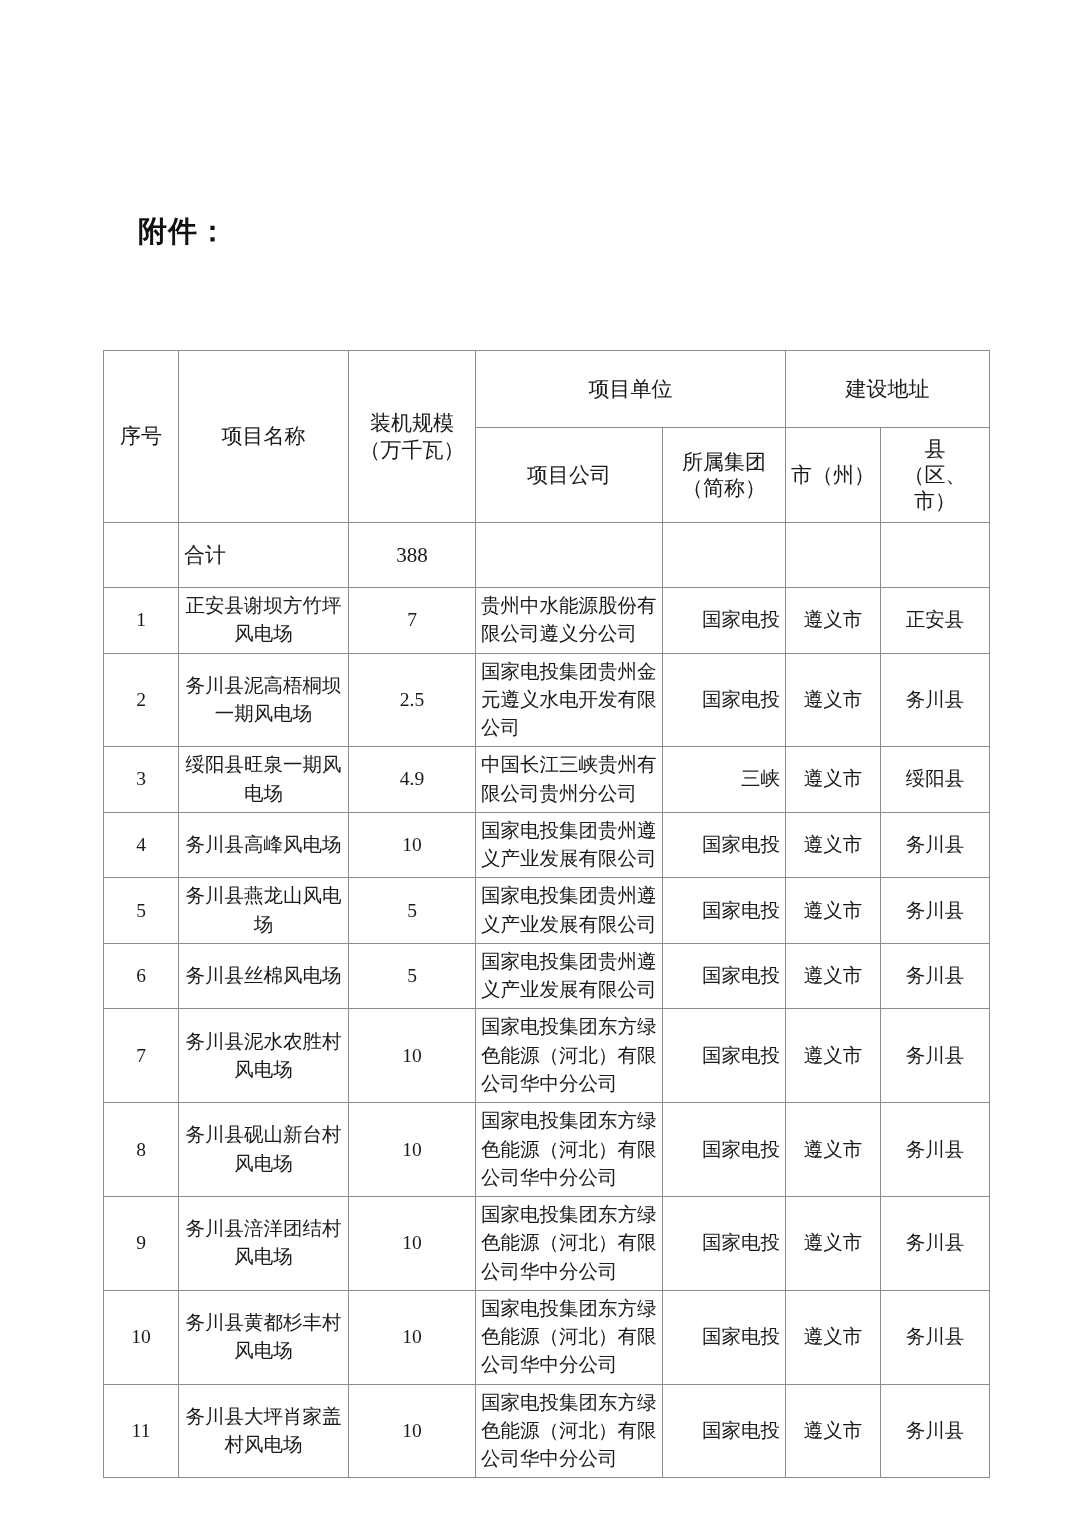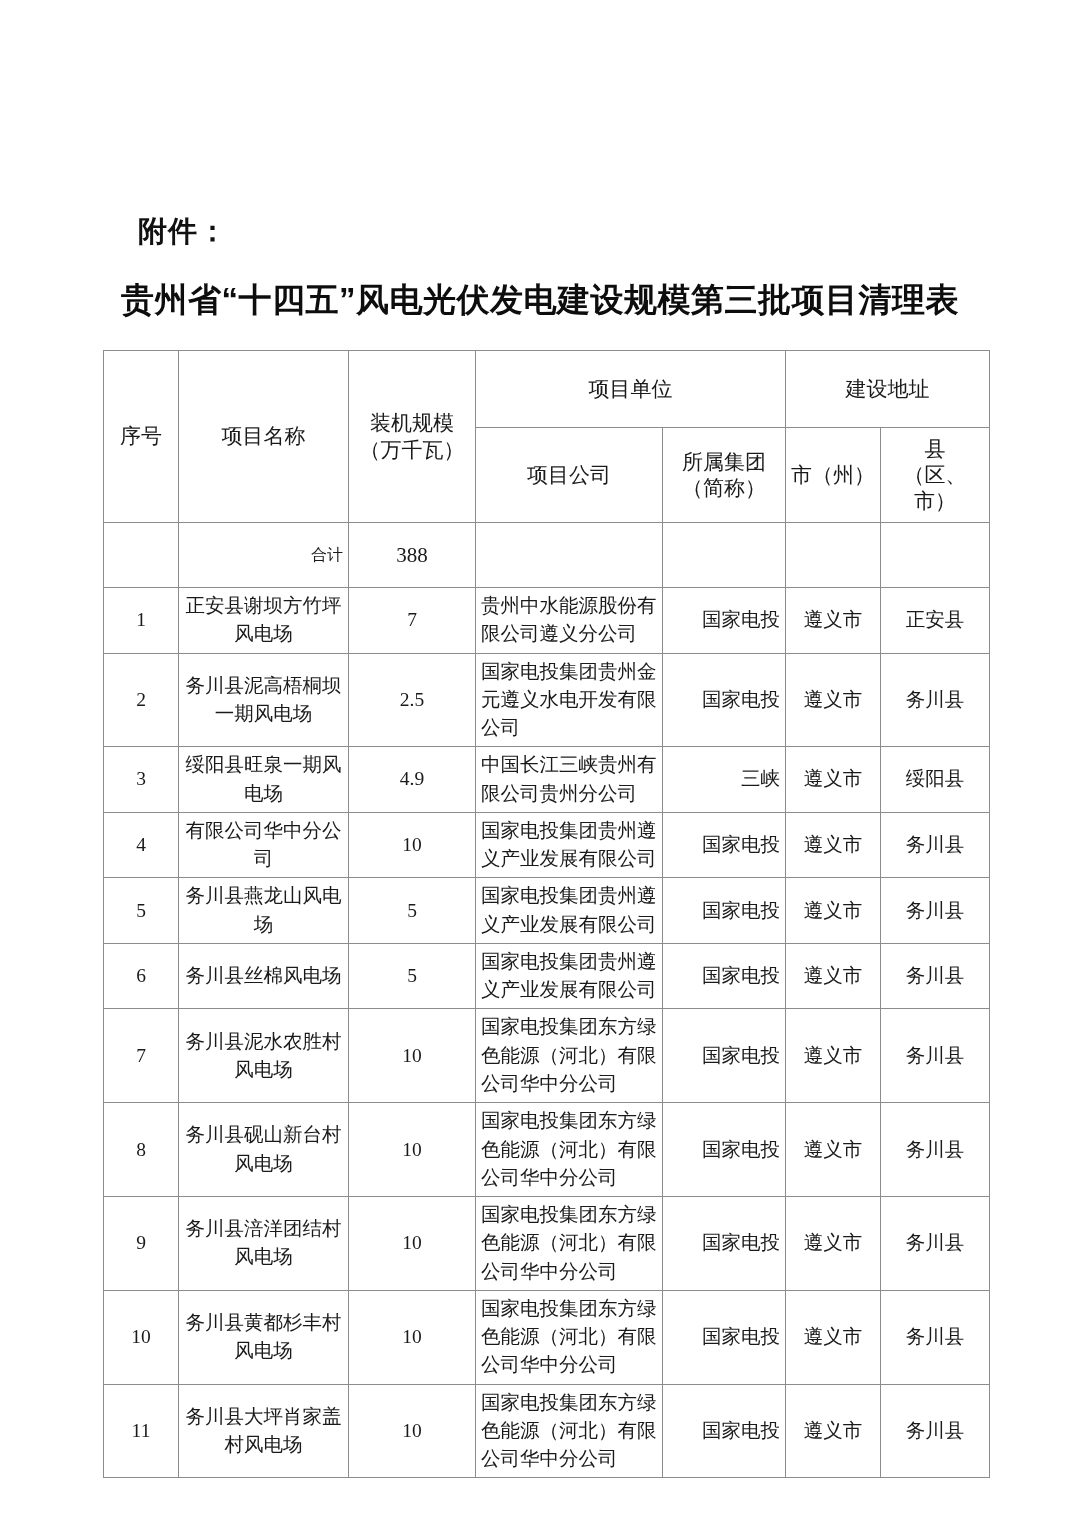--- a/index.html
+++ b/index.html
@@ -85,23 +85,23 @@
   .c-idx   { text-align: center; }
   .c-name  { text-align: center;  padding-left: 12px; }
   .c-cap   { text-align: center; }
   .c-comp  { text-align: left;  padding-left: 9px; }
   .c-group { text-align: right; }
   .c-city  { text-align: center; }
   .c-county{ text-align: center; margin-left: 26px; }
 
   .total-row td { height: 56px; }
   .total-label {
-    text-align: right;
+    text-align: left;
     font-family: Liberation Sans, sans-serif;
-    font-size: 16px;
+    font-size: 21px;
   }
   .total-value {
     text-align: center;
     font-family: "Liberation Serif", "DejaVu Serif", serif;
     font-size: 21px;
   }
   
   col.w-idx    { width: 75px; }
   col.w-name   { width: 170px; }
   col.w-cap    { width: 127px; }
@@ -110,21 +110,20 @@
   col.w-city   { width: 95px; }
   col.w-county { width: 109px; }
 </style>
 </head>
 <body>
 
 <div class="page">
 
   <div class="attachment-label">附件：</div>
 
-  <div class="doc-title">贵州省“十四五”风电光伏发电建设规模第三批项目清理表</div>
 
   <div class="table-wrap">
     <table class="clearing">
       <colgroup>
         <col class="w-idx">
           <col class="w-name">
           <col class="w-cap">
         <col class="w-comp">
           <col class="w-group">
           <col class="w-city">
@@ -186,21 +185,21 @@
             <td class="bd c-idx">3</td>
             <td class="bd c-name">绥阳县旺泉一期风电场</td>
             <td class="bd c-cap">4.9</td>
             <td class="bd c-comp">中国长江三峡贵州有限公司贵州分公司</td>
             <td class="bd c-group">三峡</td>
             <td class="bd c-city">遵义市</td>
             <td class="bd c-county">绥阳县</td>
           </tr>
           <tr>
             <td class="bd c-idx">4</td>
-            <td class="bd c-name">有限公司华中分公司</td>
+            <td class="bd c-name">务川县高峰风电场</td>
             <td class="bd c-cap">10</td>
             <td class="bd c-comp">国家电投集团贵州遵义产业发展有限公司</td>
             <td class="bd c-group">国家电投</td>
             <td class="bd c-city">遵义市</td>
             <td class="bd c-county">务川县</td>
           </tr>
           <tr>
             <td class="bd c-idx">5</td>
             <td class="bd c-name">务川县燕龙山风电场</td>
             <td class="bd c-cap">5</td>

